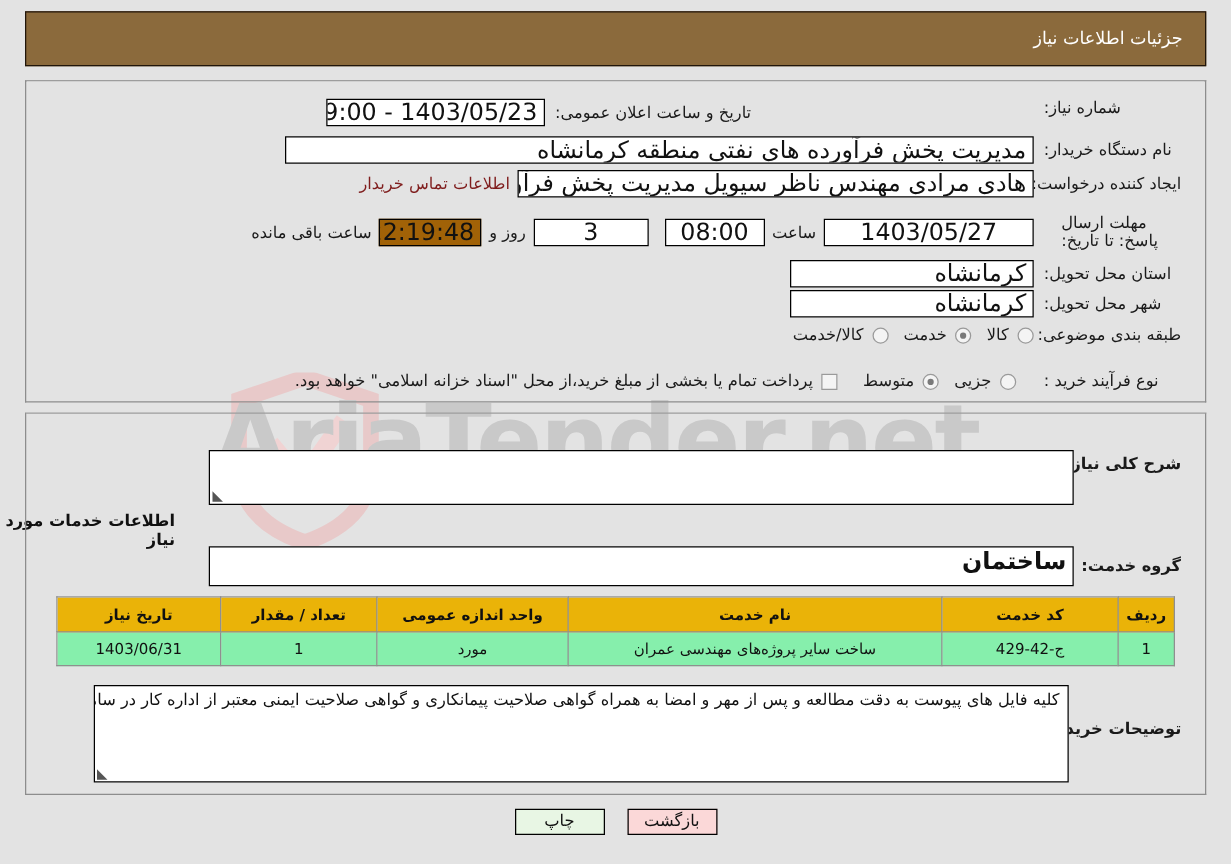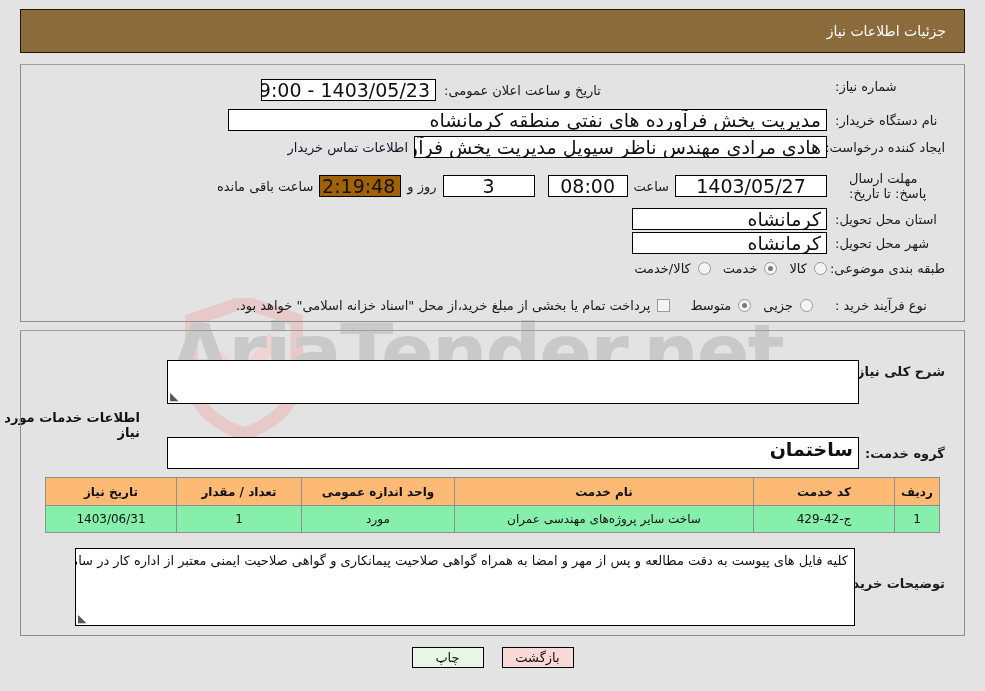--- a/index.html
+++ b/index.html
@@ -113,21 +113,21 @@
     text-overflow: clip;
     white-space: nowrap;
     color: #111;
   }
   .fld.ctr { text-align: center; }
   .fld.rgt { text-align: right; }
   .fld.cream { background: #a16207; }
 
   .inline-txt { font-size: 13px; padding: 0 6px; }
   .link {
-    color: #0f172a;
+    color: #7f1d1d;
     font-size: 13px;
     text-decoration: none;
     cursor: pointer;
   }
 
   
   .radio-grp { display: flex; align-items: center; gap: 4px; }
   .radio {
     width: 13px; height: 13px;
     border-radius: 50%;
@@ -188,21 +188,21 @@
   }
 
   
   table.grid {
     position: absolute;
     border-collapse: collapse;
     font-size: 12px;
     background: #fff;
   }
   table.grid th {
-    background: #fdba74;
+    background: #eab308;
     border: 1px solid #8f8f8f;
     font-weight: bold;
     height: 27px;
     padding: 0 6px;
     color: #111;
     font-size: 12px;
     white-space: nowrap;
   }
   table.grid td {
     background: #86efac;
@@ -271,21 +271,21 @@
 </div>
 
 <div class="row" style="top:136px; right:40px;">
   <span class="lbl" style="width:110px;">ایجاد کننده درخواست:</span>
   <span class="fld rgt" style="width:413px; margin-right:8px;">هادی مرادی مهندس ناظر سیویل مدیریت پخش فرآورده های نفتی منطقه کرمانشاه</span>
   <span class="link" style="margin-right:6px;">اطلاعات تماس خریدار</span>
 </div>
 
 <div class="row" style="top:171px; right:40px;">
   <span class="lbl two">مهلت ارسال پاسخ: تا تاریخ:</span>
-  <span class="fld ctr" style="width:152px; margin-right:22px;">1403/05/27</span>
+  <span class="fld ctr" style="width:168px; margin-right:22px;">1403/05/27</span>
   <span class="inline-txt">ساعت</span>
   <span class="fld ctr" style="width:80px;">08:00</span>
   <span class="fld ctr" style="width:92px; margin-right:13px;">3</span>
   <span class="inline-txt">روز و</span>
   <span class="fld cream ctr" style="width:82px;">22:19:48</span>
   <span class="inline-txt">ساعت باقی مانده</span>
 </div>
 
 <div class="row" style="top:208px; right:40px;">
   <span class="lbl" style="width:110px;">استان محل تحویل:</span>

